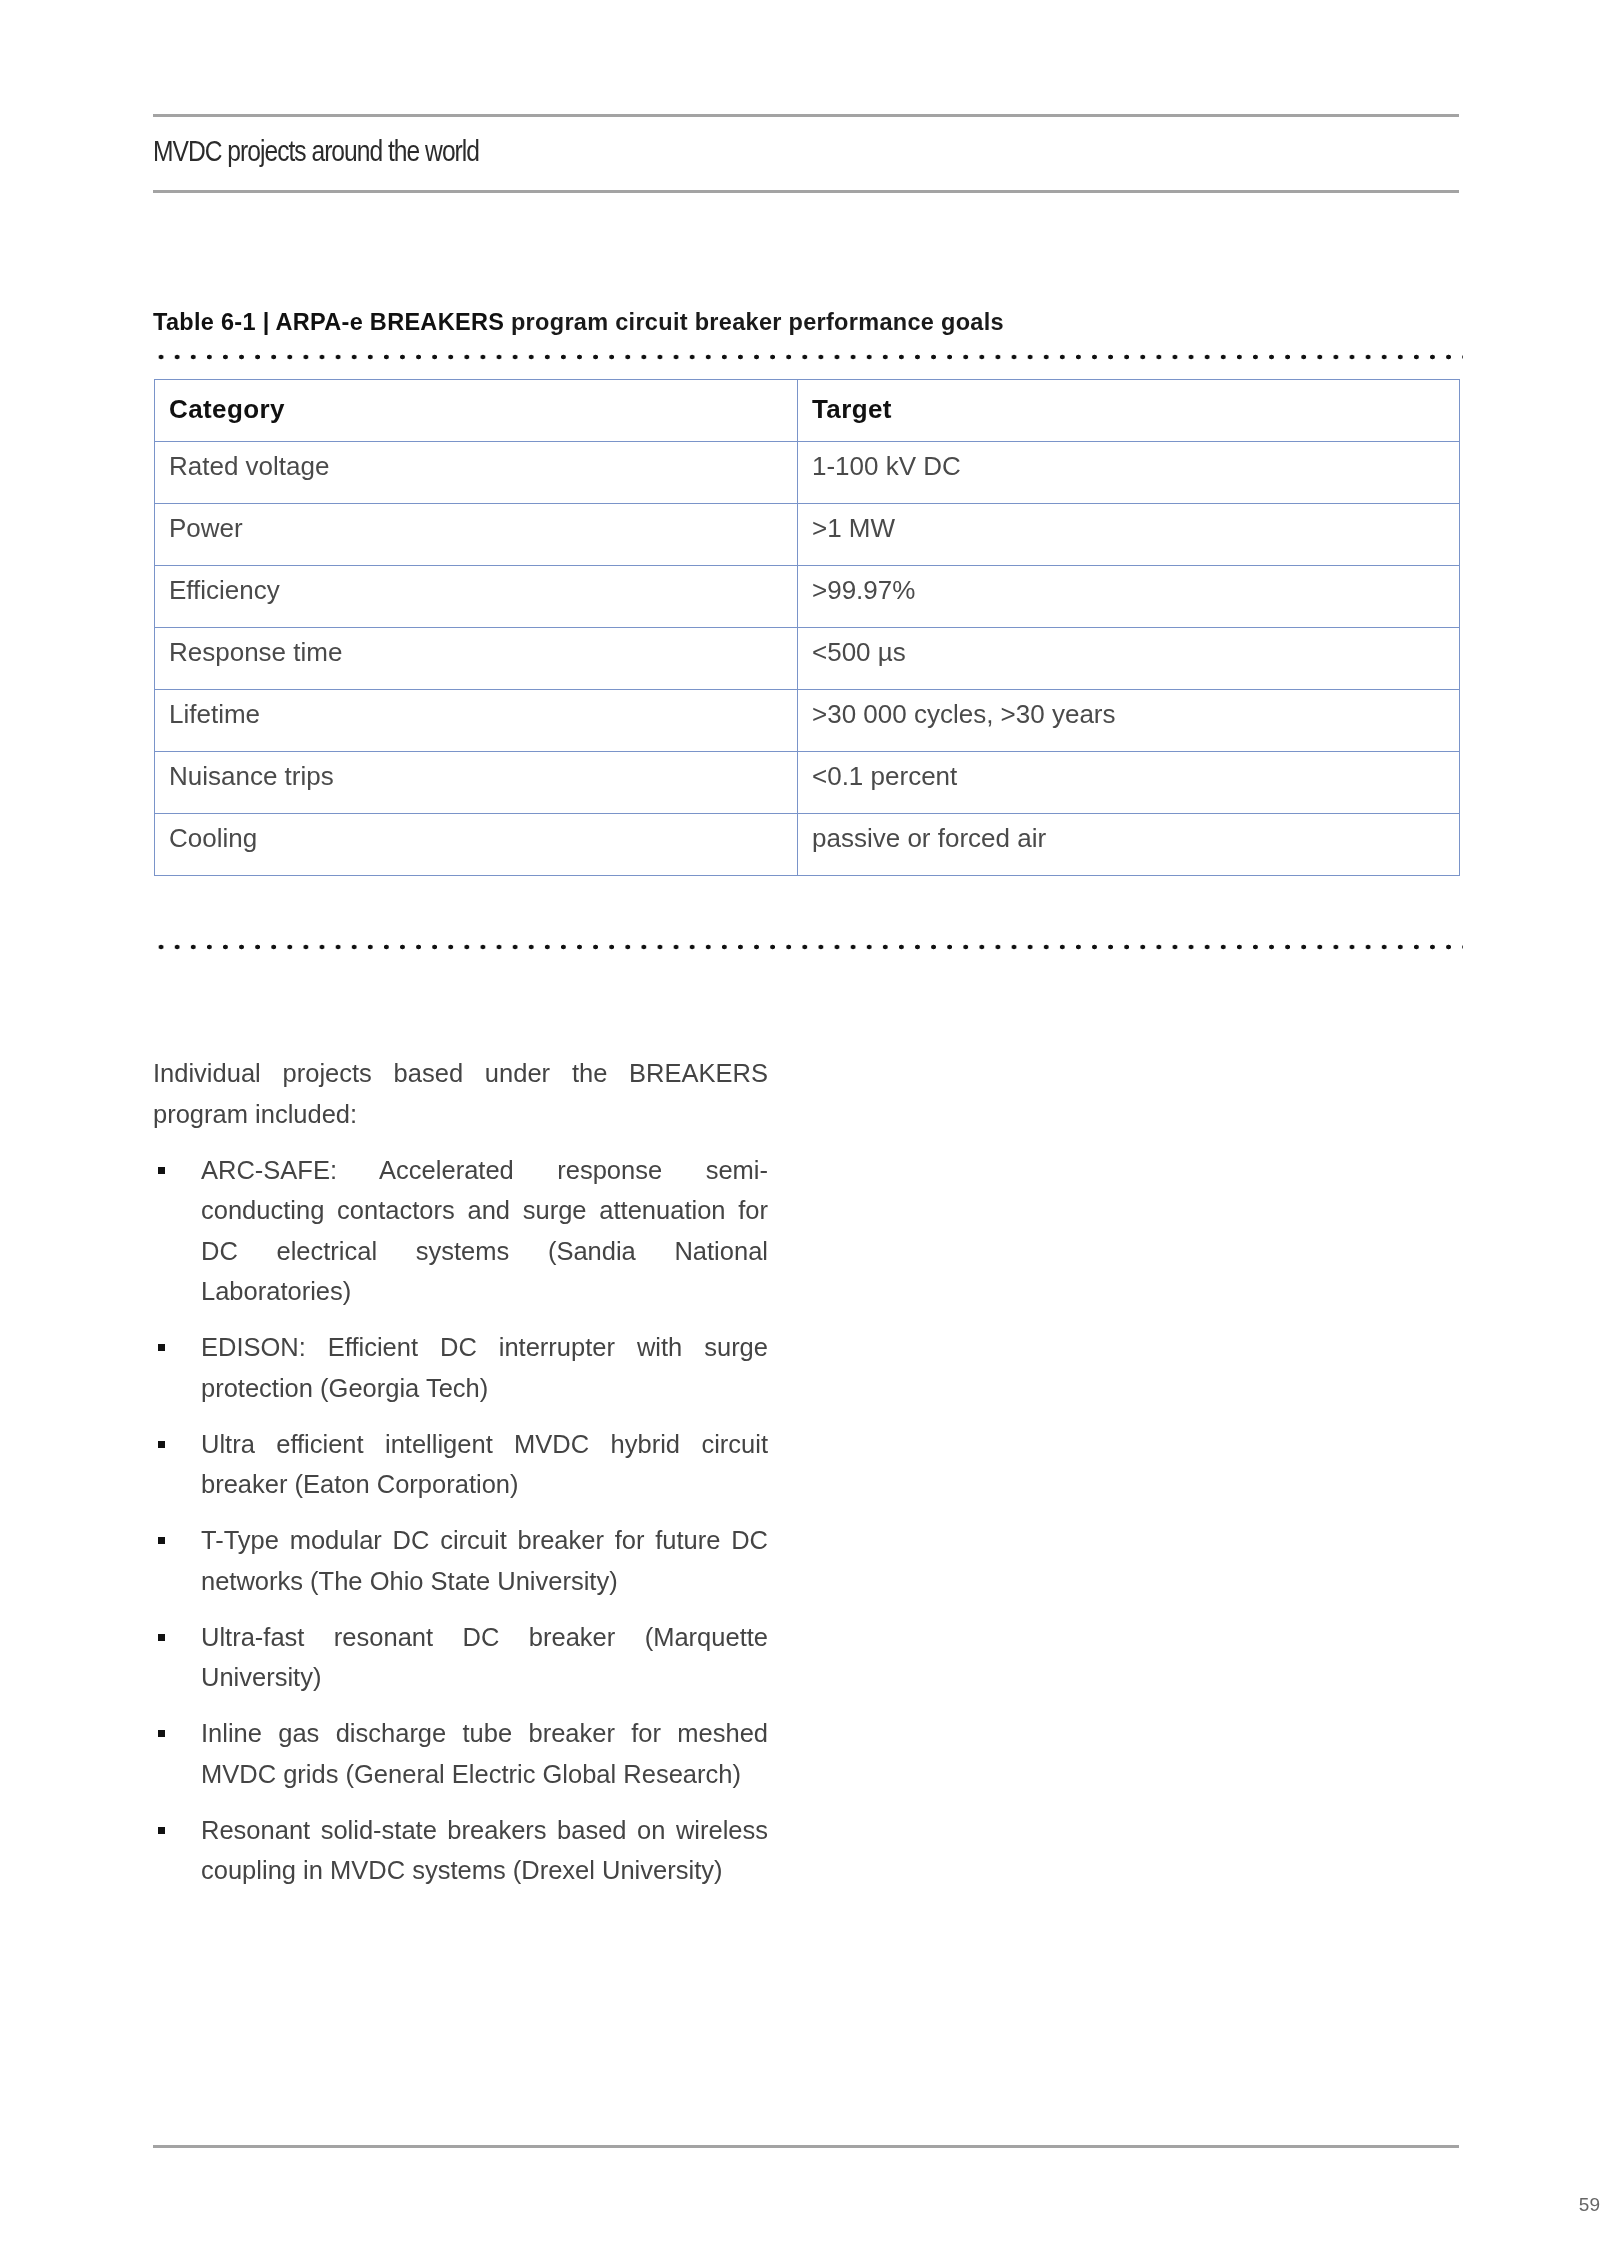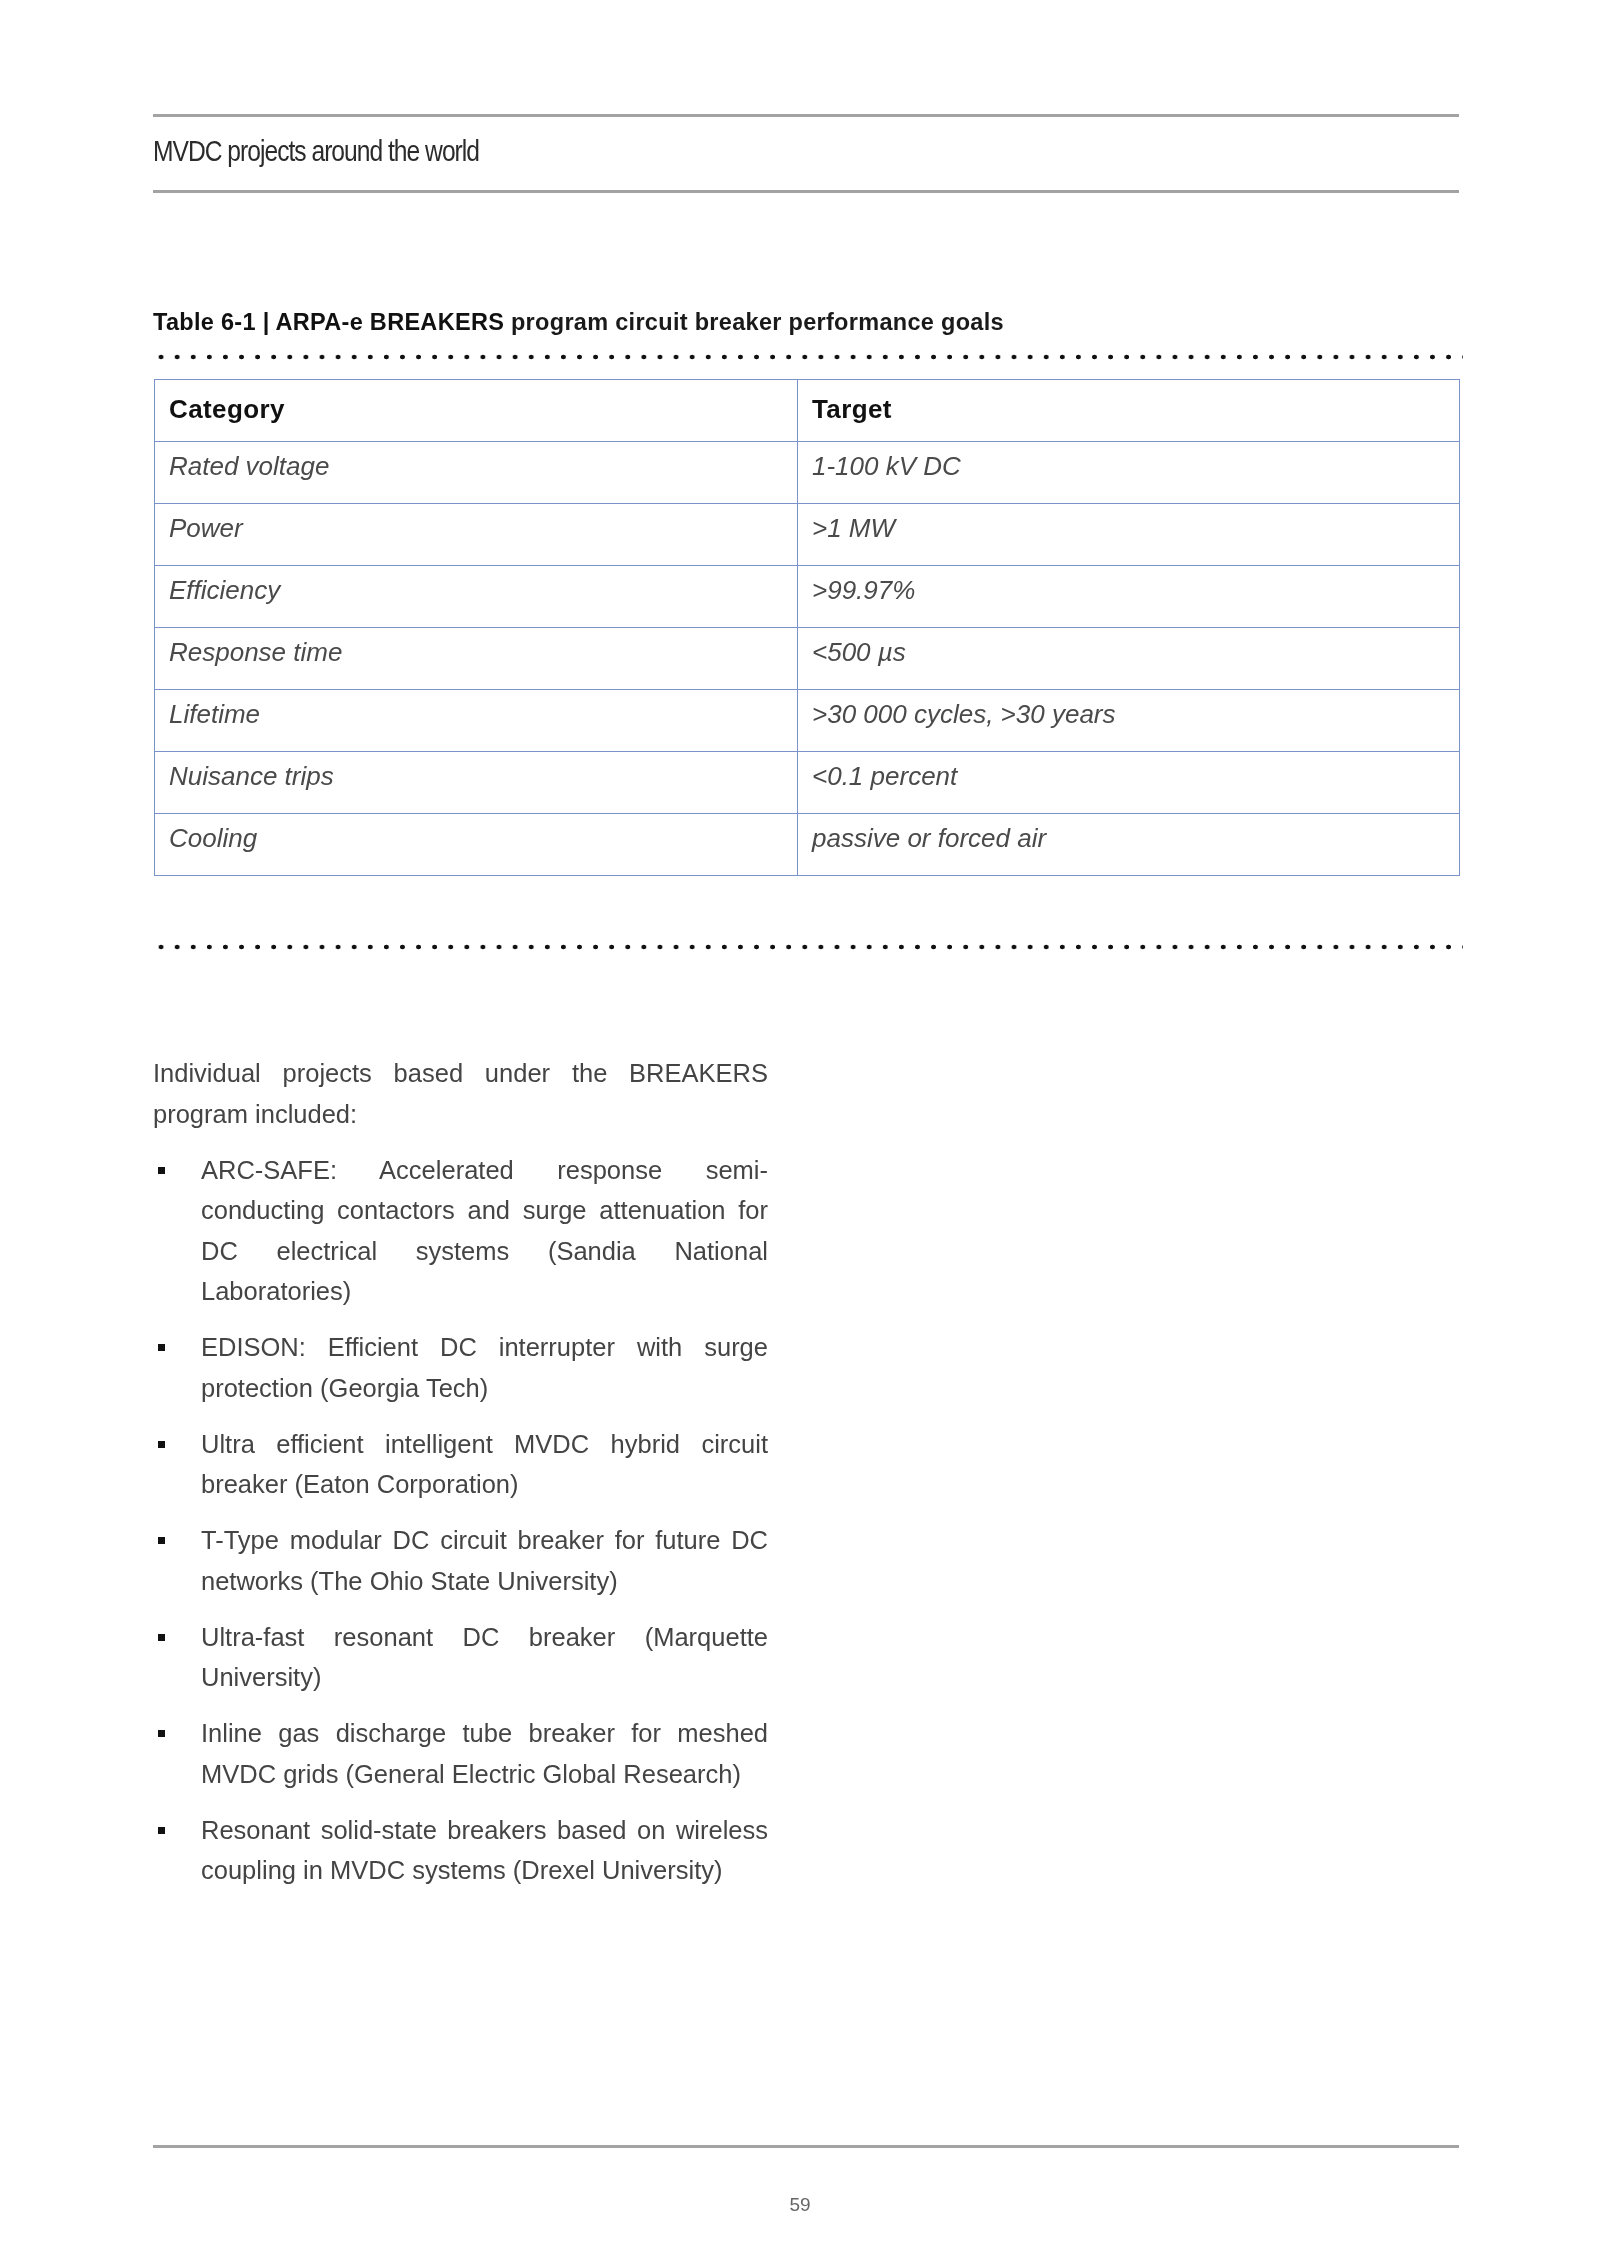--- a/index.html
+++ b/index.html
@@ -19,32 +19,32 @@
   .dots { position: absolute; left: 153px; width: 1310px; height: 6px;
           background-image: radial-gradient(circle, #111 2.2px, transparent 2.6px);
           background-size: 16.1px 6px; background-repeat: repeat-x; background-position: 0 0; }
   #dots-top { top: 354px; }
   #dots-bottom { top: 944px; }
   table#goals { position: absolute; left: 154px; top: 379px; width: 1305px;
                 border-collapse: collapse; table-layout: fixed; }
   #goals td, #goals th { border: 1.5px solid #7a94c9; height: 59px; padding: 0 0 0 14px;
                          text-align: left; vertical-align: top; font-size: 26px;
                          font-weight: normal; color: #4a4a4a; line-height: 1; }
-  #goals td { padding-top: 11px; height: 50px; font-style: italic; }
+  #goals td { padding-top: 11px; height: 50px; }
   #goals th { font-weight: bold; color: #111; padding-top: 16px; height: 45px; letter-spacing: 0.4px; }
   #goals col.c1 { width: 643px; }
   #goals col.c2 { width: 662px; }
   #goals sup { font-size: 14px; vertical-align: top; position: relative; top: -2px; }
   #body-col { position: absolute; left: 153px; top: 1053px; width: 615px;
               font-size: 25.5px; line-height: 40.5px; color: #444; text-align: justify; }
   #body-col p { margin: 0 0 15.5px 0; }
   #body-col ul { list-style: none; margin: 0; padding: 0; }
   #body-col li { position: relative; padding-left: 48px; margin: 0 0 15.5px 0; }
   #body-col li .bullet { position: absolute; left: 5px; top: 17px; width: 7px; height: 7px; background: #111; }
-  #page-number { position: absolute; left: 0; width: 1600px; top: 2194px; text-align: center;
+  #page-number { position: absolute; left: 0; width: 1600px; top: 2194px; text-align: right;
                  font-size: 19px; color: #666; }
 </style>
 </head>
 <body>
 
 <div class="rule" id="rule-top"></div>
 <div id="running-header">MVDC projects around the world</div>
 <div class="rule" id="rule-header-bottom"></div>
 
 <div id="caption"><span class="bold">Table 6-1 | ARPA-e BREAKERS</span><span class="rest"> program circuit breaker performance goals</span></div>

